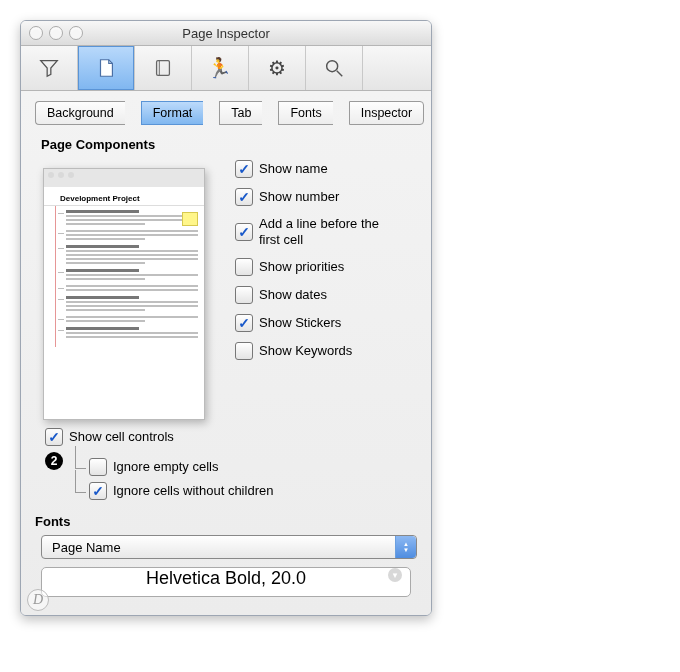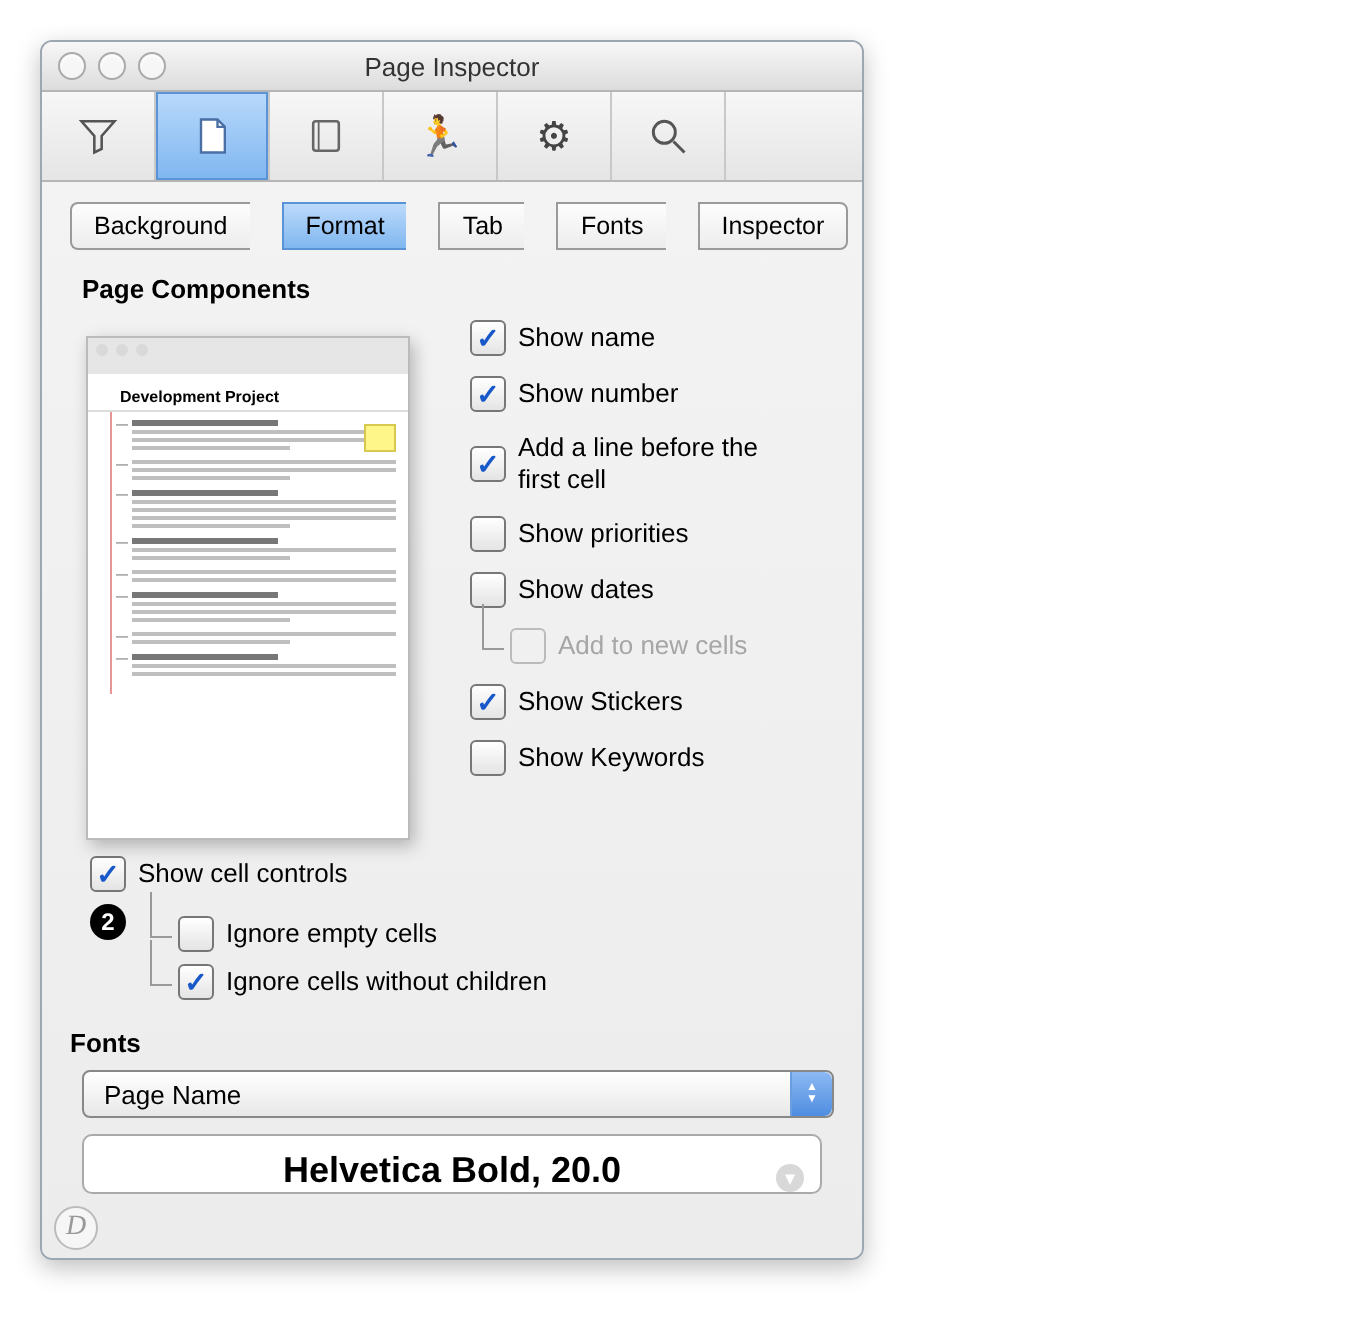--- a/index.html
+++ b/index.html
@@ -260,30 +260,30 @@
     width: 20px; height: 100%;
     background: linear-gradient(#8db9f3,#4f8de0);
     border-left: 1px solid #6a9fdf;
     border-top-right-radius: 4px;
     border-bottom-right-radius: 4px;
     display:flex;flex-direction:column;align-items:center;justify-content:center;
   }
   .popup .arrows::before { content:"▲"; font-size:6px;color:#fff; line-height:6px; }
   .popup .arrows::after  { content:"▼"; font-size:6px;color:#fff; line-height:6px; }
   .font-display {
-    margin: 8px 6px 18px 6px;
+    margin: 8px 6px 4px 6px;
     height: 28px;
     background: #fff;
     border: 1px solid #aaa;
     border-radius: 5px;
     display:flex;
-    align-items:flex-end;
+    align-items:flex-start;
     justify-content:center;
     font-family: Helvetica, Arial, sans-serif;
-    font-weight: bold;
+    font-weight: normal;
     font-size: 18px;
     position: relative;
   }
   .font-display .dot {
     position:absolute; right:8px;
     width:14px;height:14px;border-radius:50%;
     background:#d8d8d8;color:#fff;
     display:flex;align-items:center;justify-content:center;
     font-size:9px;
     cursor:pointer;
@@ -454,24 +454,20 @@
           <div class="ck checked"></div>
           <div class="ck-label" style="max-width:140px">Add a line before the first cell</div>
         </div>
         <div class="ck-row">
           <div class="ck"></div>
           <div class="ck-label">Show priorities</div>
         </div>
         <div class="ck-row">
           <div class="ck"></div>
           <div class="ck-label">Show dates</div>
-        </div>
-        <div class="ck-row indent disabled">
-          <div class="ck"></div>
-          <div class="ck-label">Add to new cells</div>
         </div>
         <div class="ck-row">
           <div class="ck checked"></div>
           <div class="ck-label">Show Stickers</div>
         </div>
         <div class="ck-row">
           <div class="ck"></div>
           <div class="ck-label">Show Keywords</div>
         </div>
       </div>

